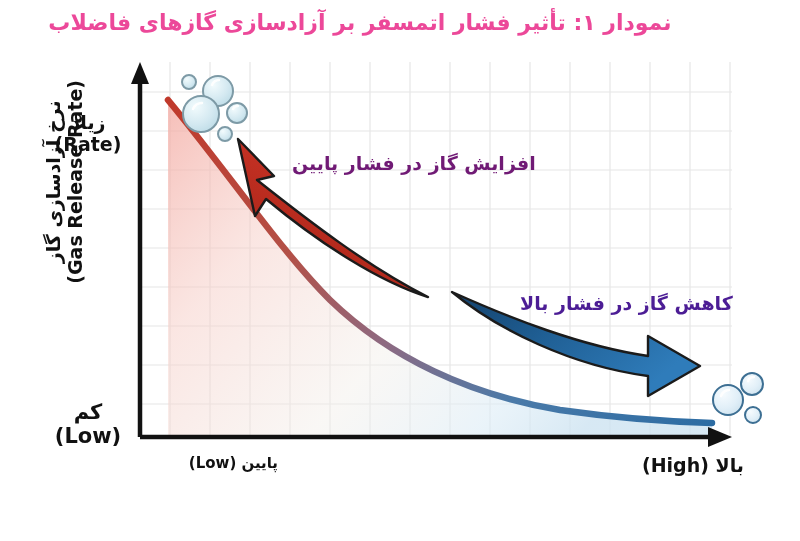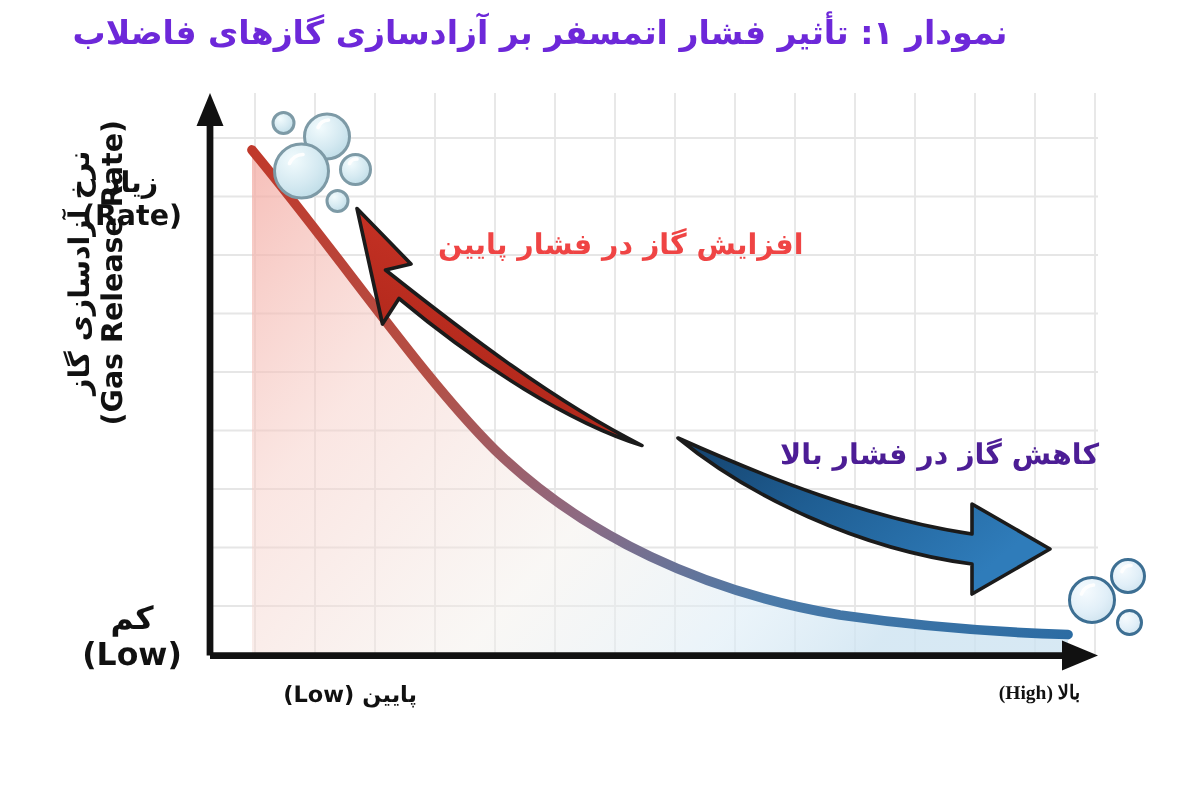--- a/index.html
+++ b/index.html
@@ -22,21 +22,21 @@
     height: 541px;
   }
   .chart-title {
     position: absolute;
     top: 8px;
     left: 0;
     width: 720px;
     text-align: center;
     font-size: 22px;
     font-weight: bold;
-    color: #6d28d9;
+    color: #ec4899;
     direction: rtl;
     letter-spacing: 0px;
     line-height: 1.35;
   }
   .axis-text {
     position: absolute;
     font-weight: bold;
     color: #111111;
     direction: rtl;
     line-height: 1.15;
@@ -70,41 +70,40 @@
     left: 128px;
     width: 150px;
     text-align: right;
     font-size: 15px;
   }
   #x-right-label {
     top: 455px;
     left: 618px;
     width: 150px;
     text-align: center;
-    font-size: 13px;
-    font-family: Liberation Serif, serif;
+    font-size: 19px;
   }
   #x-axis-title {
     top: 455px;
     left: 280px;
     width: 300px;
     text-align: center;
     font-size: 20px;
   }
   .annot {
     position: absolute;
     font-size: 19px;
     font-weight: bold;
     direction: rtl;
     white-space: nowrap;
   }
   #annot-red {
     top: 152px;
     left: 292px;
-    color: #ef4444;
+    color: #701a75;
   }
   #annot-blue {
     top: 292px;
     left: 520px;
     color: #4c1d95;
   }
 </style>
 </head>
 <body>
 

